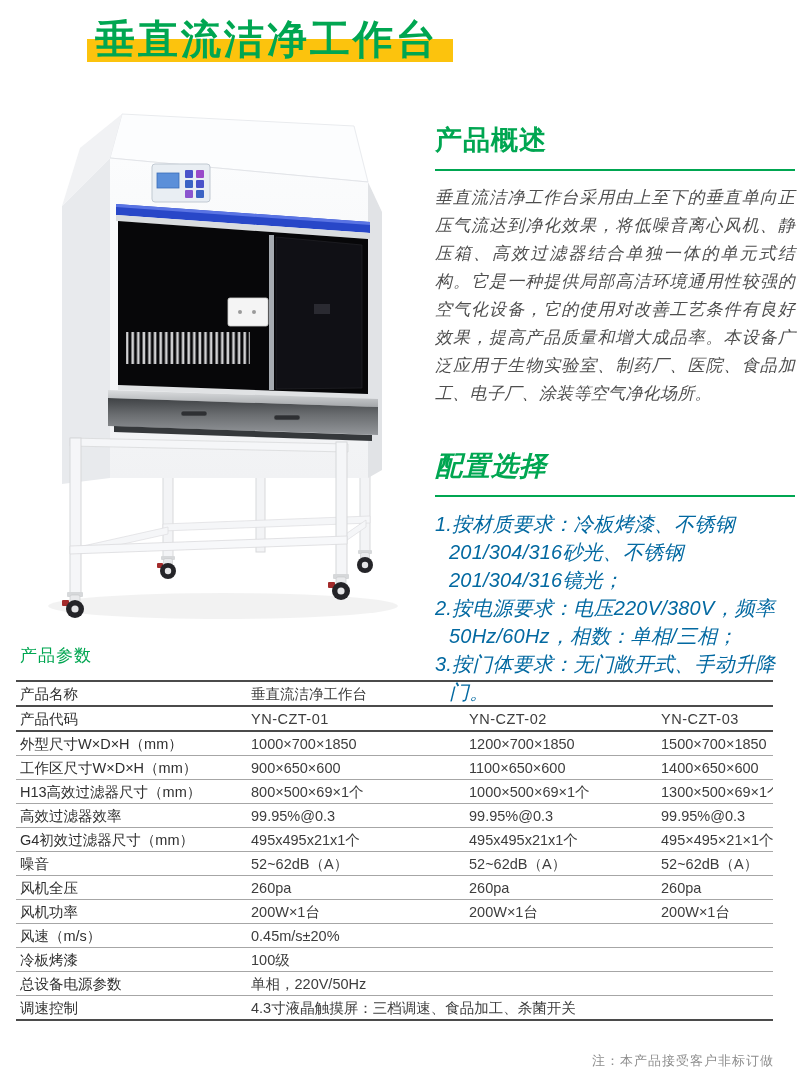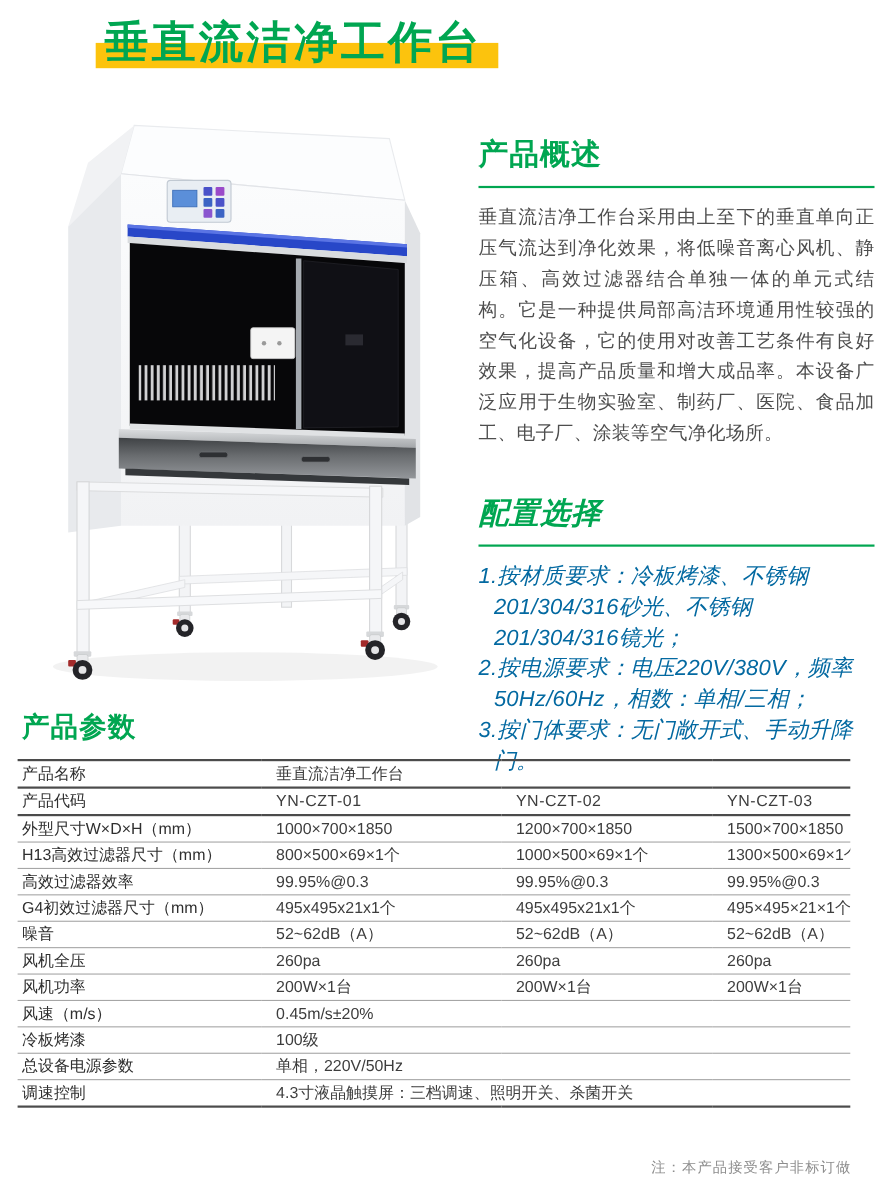--- a/index.html
+++ b/index.html
@@ -31,32 +31,32 @@
   .photo{position:absolute;left:18px;top:86px;width:404px;height:560px;}
   
   .rc{position:absolute;left:435px;width:360px;}
   .rc h2{
     margin:0;padding-bottom:11px;border-bottom:2px solid var(--green);
     font-size:27px;font-weight:bold;color:var(--green);letter-spacing:1px;
   }
   #overview{top:122px;}
   #overview p{
     margin:13px 0 0;font-size:17px;line-height:28px;color:#4e4e4e;
-    text-align:justify;letter-spacing:0.3px;
+    text-align:justify;letter-spacing:0.3px;font-style:italic;
   }
   #config{top:448px;font-style:italic;}
   #config ul{margin:13px 0 0;padding:0;list-style:none;}
   #config li{
     font-size:20px;line-height:28px;color:#0369a1;
     padding-left:14px;text-indent:-14px;letter-spacing:0.2px;
   }
   
   #params{position:absolute;left:16px;top:644px;width:762px;}
   #params h2{
-    margin:0 0 12px 4px;font-size:25px;font-weight:bold;color:var(--green);letter-spacing:1px;
+    margin:0 0 12px 4px;font-size:17px;font-weight:normal;color:var(--green);letter-spacing:1px;
   }
   #params table{
     margin-top:13px;width:757px;border-collapse:collapse;table-layout:fixed;
     border-top:2px solid var(--line-dark);
   }
   #params th,#params td{
     font-weight:normal;text-align:left;vertical-align:middle;
     padding:3.5px 0 3.5px 13px;font-size:14.5px;line-height:16px;color:var(--ink);
     overflow:hidden;white-space:nowrap;margin-left:44px;
   }
@@ -235,20 +235,26 @@
         <td>YN-CZT-02</td>
         <td>YN-CZT-03</td>
       </tr>
     <tr class="body-row">
           <th class="lab">外型尺寸W×D×H（mm）</th>
           <td>1000×700×1850</td>
           <td>1200×700×1850</td>
           <td>1500×700×1850</td>
         </tr>
         <tr class="body-row">
+          <th class="lab">工作区尺寸W×D×H（mm）</th>
+          <td>900×650×600</td>
+          <td>1100×650×600</td>
+          <td>1400×650×600</td>
+        </tr>
+        <tr class="body-row">
           <th class="lab">H13高效过滤器尺寸（mm）</th>
           <td>800×500×69×1个</td>
           <td>1000×500×69×1个</td>
           <td>1300×500×69×1个</td>
         </tr>
         <tr class="body-row">
           <th class="lab">高效过滤器效率</th>
           <td>99.95%@0.3</td>
           <td>99.95%@0.3</td>
           <td>99.95%@0.3</td>
@@ -284,19 +290,19 @@
         <tr class="body-row">
           <th class="lab">冷板烤漆</th>
           <td colspan="3" class="span-val">100级</td>
         </tr>
         <tr class="body-row">
           <th class="lab">总设备电源参数</th>
           <td colspan="3" class="span-val">单相，220V/50Hz</td>
         </tr>
         <tr class="body-row last">
           <th class="lab">调速控制</th>
-          <td colspan="3" class="span-val">4.3寸液晶触摸屏：三档调速、照明开关、杀菌开关</td>
+          <td colspan="3" class="span-val">4.3寸液晶触摸屏：三档调速、食品加工、杀菌开关</td>
         </tr>
       </tbody>
   </table>
 </section>
 
 <div class="note">注：本产品接受客户非标订做</div>
 
 </body></html>

